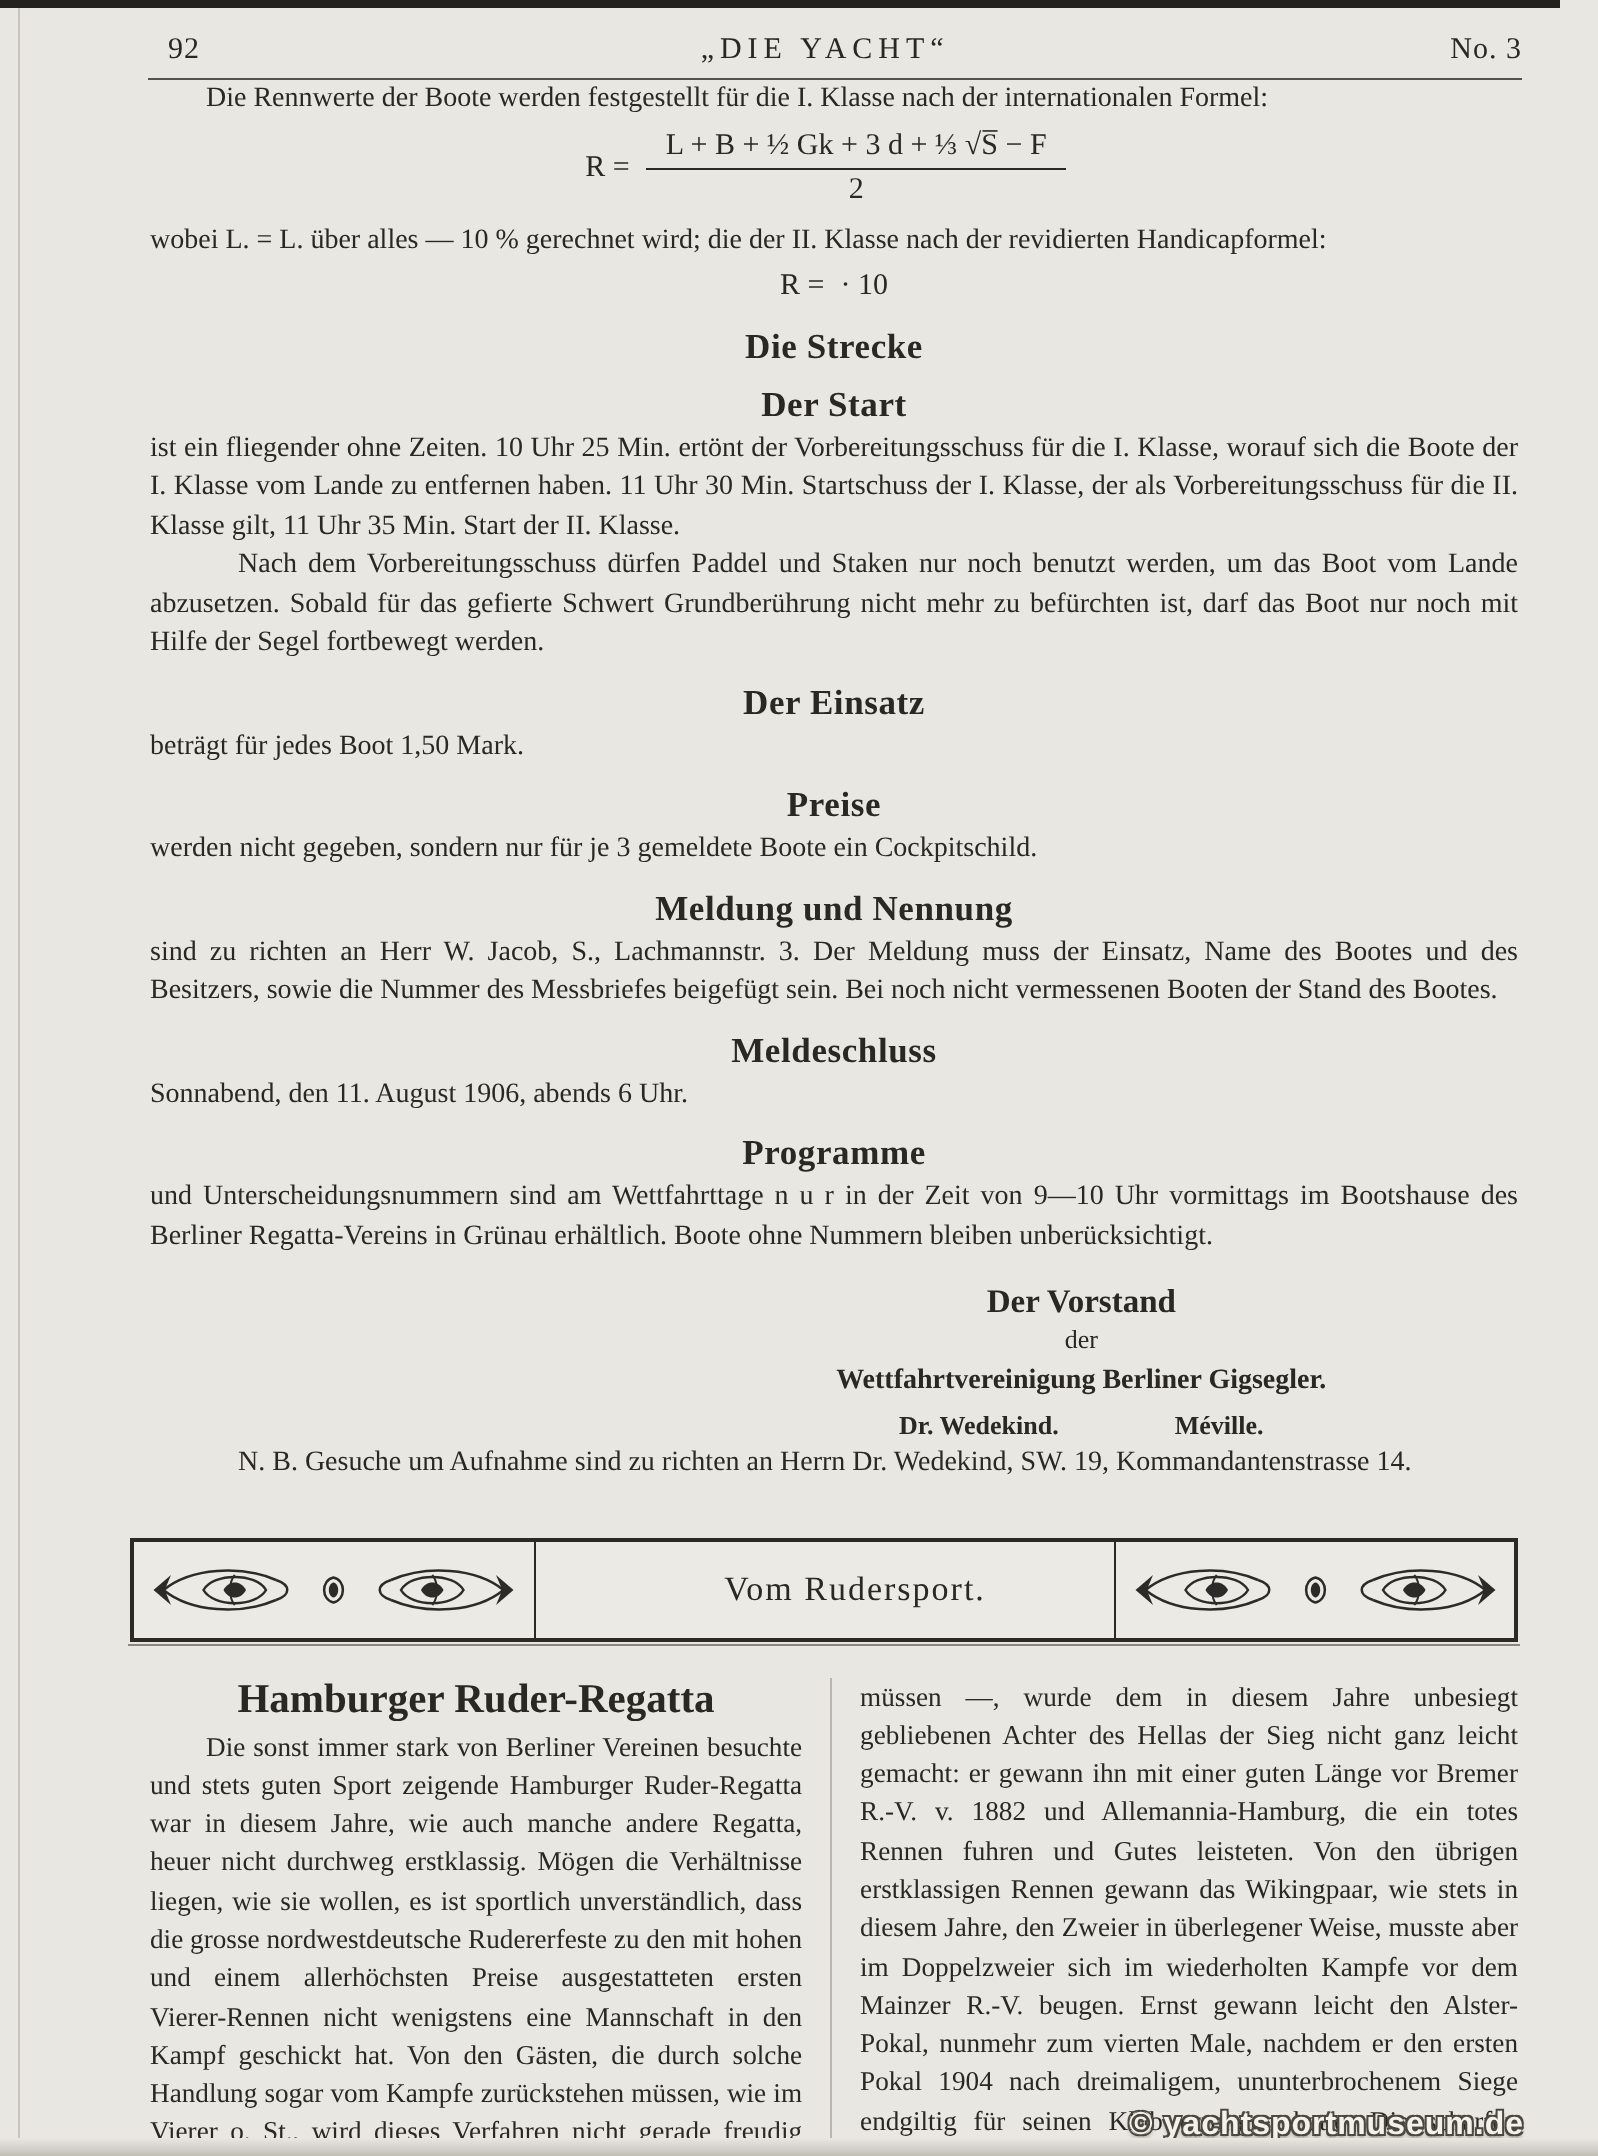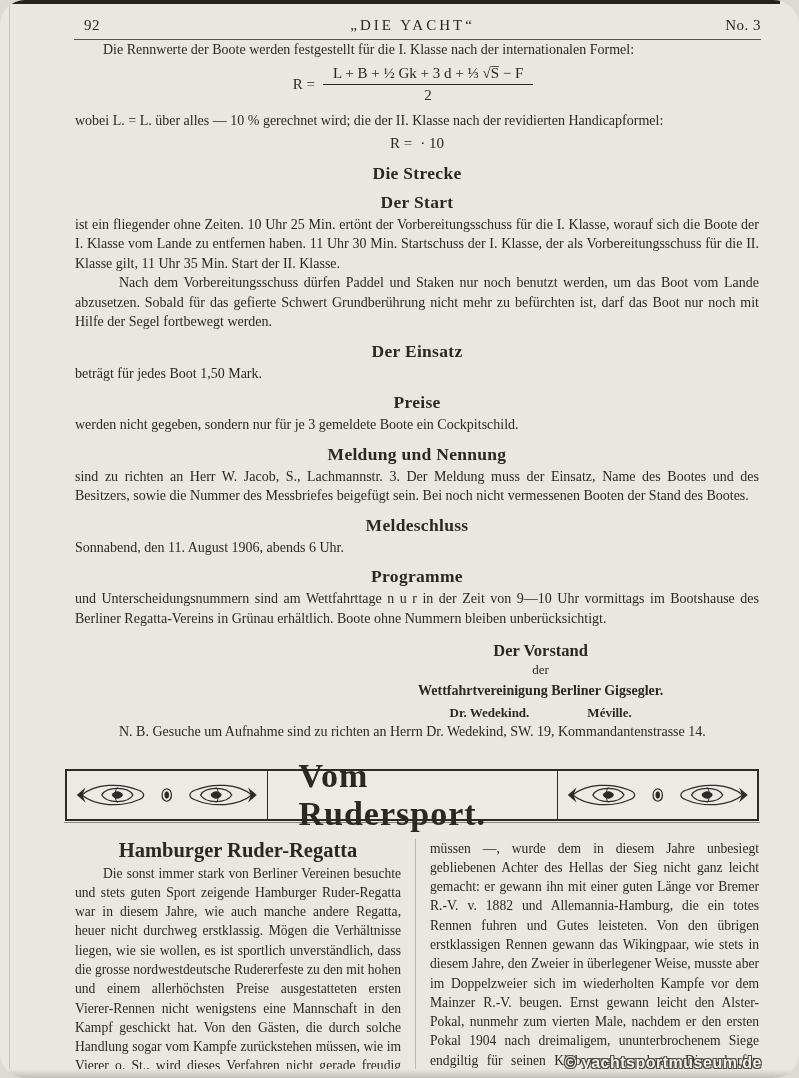--- a/index.html
+++ b/index.html
@@ -5,21 +5,20 @@
   html,body{margin:0;padding:0;}
   body{
     width:799px;height:1078px;overflow:hidden;
     background:#dcdad4;
     font-family:"Liberation Serif","DejaVu Serif",serif;
   }
   .page{
     position:relative;width:799px;height:1078px;overflow:hidden;
     background:#e9e7e1;
     color:#2a2823;
-    border-radius:25px;
   }
   .scan-top{position:absolute;top:0;left:0;width:780px;height:4px;background:#23221f;}
   .scan-left{position:absolute;top:4px;left:9px;width:1px;height:1074px;background:#c7c4bd;}
   .scan-bottom{position:absolute;bottom:0;left:0;width:799px;height:9px;
     background:linear-gradient(#e9e7e1,#c2bfb7);}
   
   .masthead{
     display:flex;justify-content:space-between;align-items:baseline;
     padding:17px 38px 0 84px;font-size:15px;letter-spacing:.5px;
   }
@@ -52,21 +51,21 @@
   
   .banner{
     margin:27px 40px 0 65px;height:48px;
     border:2px solid #2b2a26;box-shadow:0 0 0 1px #e9e7e1,0 1px 0 1px #8a877f;
     display:flex;align-items:stretch;background:#eceae4;
   }
   .banner-cell{display:flex;align-items:center;justify-content:center;}
   .banner-orn{flex:1 1 0;padding:2px 6px;}
   .banner-title-cell{
     width:258px;border-left:1.6px solid #2b2a26;border-right:1.6px solid #2b2a26;
-    font-weight:bold;font-size:34px;letter-spacing:1px;padding-left:31px;
+    font-weight:normal;font-size:17px;letter-spacing:1px;padding-left:31px;
   }
   .orn{width:100%;height:38px;}
   
   .article{display:flex;padding:18px 40px 0 75px;}
   .col-left{width:332px;padding-right:14px;}
   .col-right{width:335px;padding-left:14px;border-left:1px solid #b9b6ae;}
   .art-title{text-align:center;font-weight:bold;font-size:20.5px;margin:0 0 2px 0;}
   .art-sub{text-align:center;font-weight:bold;font-size:14.5px;margin:0 0 6px 0;}
   .art-body{font-size:13.6px;line-height:19.3px;text-align:justify;}
   .art-body p{margin:0;}

